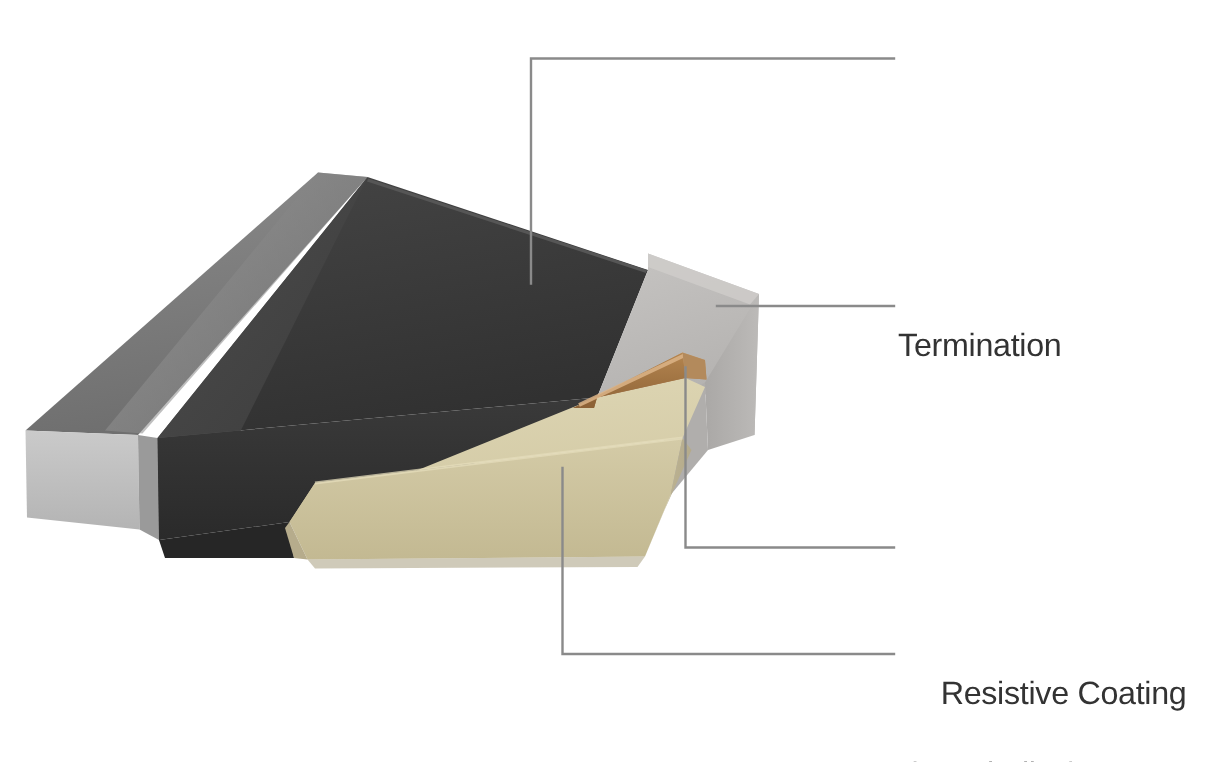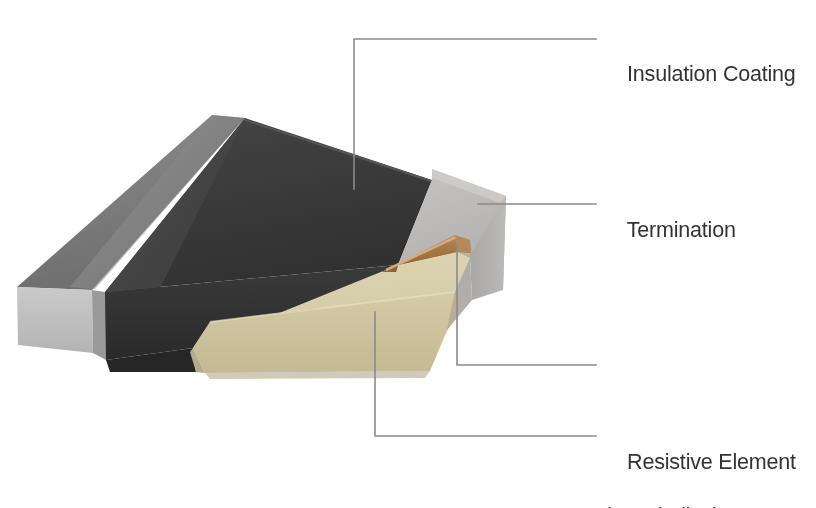--- a/index.html
+++ b/index.html
@@ -172,27 +172,24 @@
 
       <polyline points="478,204 596,204"></polyline>
 
       <polyline points="457,245 457,365 596,365"></polyline>
 
       <polyline points="375,312 375,436 596,436"></polyline>
     </g>
 
   </svg>
 
-  <div class="callout-label" style="left:604px; top:34px;">
-    <span>Insulation Coating</span>
-  </div>
 
-  <div class="callout-label" style="left:604px; top:190px;">
+  <div class="callout-label" style="left:576px; top:190px;">
     <span>Termination</span>
   </div>
 
 
   <div class="callout-label" style="left:604px; top:422px;">
-    <span>Resistive Element</span>
+    <span>Resistive Coating</span>
     <span class="line2">(Metal Alloy)</span>
   </div>
 
 </div>
 
 </body></html>

